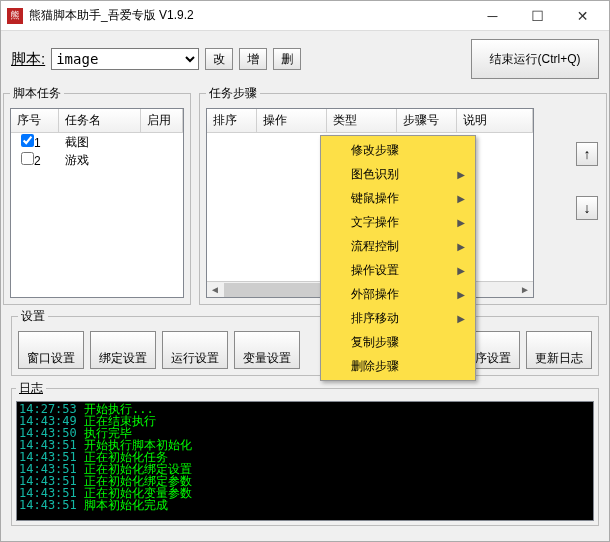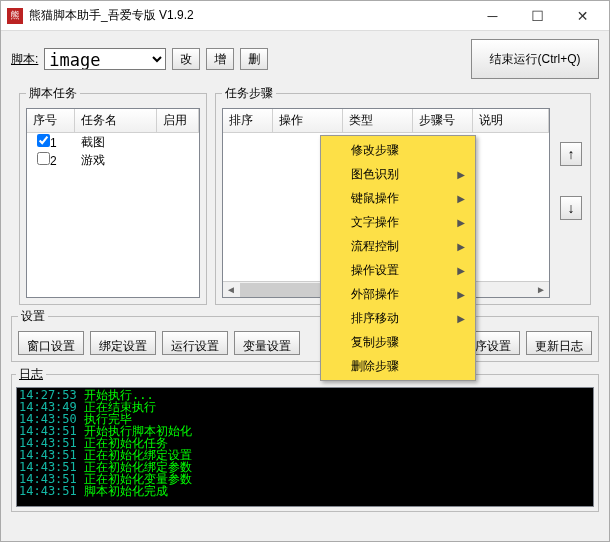--- a/index.html
+++ b/index.html
@@ -4,46 +4,46 @@
 <style>
 * { box-sizing: border-box; margin: 0; padding: 0; }
 body { font-family: "Microsoft YaHei", SimSun, Arial, sans-serif; font-size: 12px; background: #f0f0f0; width: 610px; height: 542px; overflow: hidden; position: relative; }
 .window { width: 610px; height: 542px; background: #f0f0f0; border: 1px solid #aaa; display: flex; flex-direction: column; }
 .titlebar { height: 30px; background: #fff; display: flex; align-items: center; padding: 0 4px 0 6px; border-bottom: 1px solid #ddd; }
 .titlebar .icon { width: 16px; height: 16px; background: #b22; margin-right: 6px; display: flex; align-items: center; justify-content: center; color: #fff; font-size: 9px; }
 .titlebar .title { flex: 1; font-size: 12px; }
 .winbtns { display: flex; }
 .winbtn { width: 45px; height: 28px; display: flex; align-items: center; justify-content: center; font-size: 14px; color: #333; }
 .toprow { display: flex; align-items: center; padding: 8px 10px 6px 10px; gap: 6px; }
-.label { font-size: 12px; text-decoration: underline; }
-select.combo { width: 122px; height: 22px; font-family: monospace; font-size: 17px; background: #fff; border: 1px solid #7a7a7a; }
+.label { font-size: 15px; text-decoration: underline; }
+select.combo { width: 148px; height: 22px; font-family: monospace; font-size: 14px; background: #fff; border: 1px solid #7a7a7a; }
 .smallbtn { width: 28px; height: 22px; background: linear-gradient(#fff,#e4e4e4); border: 1px solid #8a8a8a; font-size: 12px; }
 .endbtn { width: 128px; height: 40px; background: linear-gradient(#fff,#e4e4e4); border: 1px solid #8a8a8a; font-size: 12px; margin-left: auto; }
-.midrow { display: flex; padding: 0 18px; gap: 8px; }
+.midrow { display: flex; padding: 0 2px; gap: 8px; }
 fieldset { border: 1px solid #bcbcbc; padding: 6px 6px 6px 6px; }
 fieldset legend { font-size: 12px; padding: 0 3px; }
 .fs-tasks { width: 188px; height: 220px; }
 .fs-steps { flex: 1; height: 220px; position: relative; }
 .listview { border: 1px solid #828790; background: #fff; height: 190px; overflow: hidden; }
 .lv-header { display: flex; background: #fff; border-bottom: 1px solid #d0d0d0; }
 .lv-header .col { padding: 3px 6px; border-right: 1px solid #d0d0d0; font-size: 12px; background: linear-gradient(#fff,#f0f0f0); }
 .lv-body .row { display: flex; height: 18px; align-items: center; }
 .lv-body .row .cell { padding: 1px 6px; font-size: 12px; }
 .cb { width: 13px; height: 13px; margin-left: 4px; }
 .steps-lv { border: 1px solid #828790; background: #fff; height: 190px; width: 328px; position: relative; }
 .steps-lv .lv-header .col { flex-shrink: 0; }
 .steps-scroll { position: absolute; bottom: 0; left: 0; right: 0; height: 16px; background: #f0f0f0; border-top: 1px solid #ccc; display: flex; }
 .steps-scroll .thumb { background: #cdcdcd; width: 200px; height: 14px; margin: 1px; }
 .steps-scroll .arrow { width: 16px; display: flex; align-items: center; justify-content: center; font-size: 10px; color: #666; }
 .side-arrows { position: absolute; right: 8px; top: 40px; display: flex; flex-direction: column; gap: 30px; }
 .arrowbtn { width: 22px; height: 24px; background: linear-gradient(#fff,#e4e4e4); border: 1px solid #8a8a8a; font-family: Arial; font-size: 14px; }
 .settings { margin: 3px 10px 0 10px; }
 .fs-settings { border: 1px solid #bcbcbc; padding: 6px; }
 .btnrow { display: flex; gap: 6px; }
-.setbtn { height: 24px; padding: 6px 8px; background: linear-gradient(#fff,#e4e4e4); border: 1px solid #8a8a8a; font-size: 12px; }
+.setbtn { height: 24px; padding: 18px 8px; background: linear-gradient(#fff,#e4e4e4); border: 1px solid #8a8a8a; font-size: 12px; }
 .logsection { margin: 4px 10px 0 10px; text-decoration: underline; }
 .fs-log { border: 1px solid #bcbcbc; padding: 4px; }
 .logbox { background: #000; color: #0f0; font-family: SimSun, monospace; font-size: 12px; height: 120px; overflow: hidden; padding: 1px 2px; line-height: 12px; border: 1px solid #828790; }
 .logbox .ln { white-space: pre; }
 .logbox .ts { color: #14b8a6; }
 .logbox .tx { color: #00ff00; }
 .ctxmenu { position: absolute; left: 320px; top: 135px; background: #fde047; border: 1px solid #979797; box-shadow: 2px 2px 4px rgba(0,0,0,.3); width: 156px; padding: 2px; z-index: 100; }
 .ctxmenu .mi { height: 24px; display: flex; align-items: center; padding: 0 20px 0 28px; font-size: 12px; position: relative; }
 .ctxmenu .mi .sub { position: absolute; right: 8px; font-size: 10px; color: #555; }
 </style>

